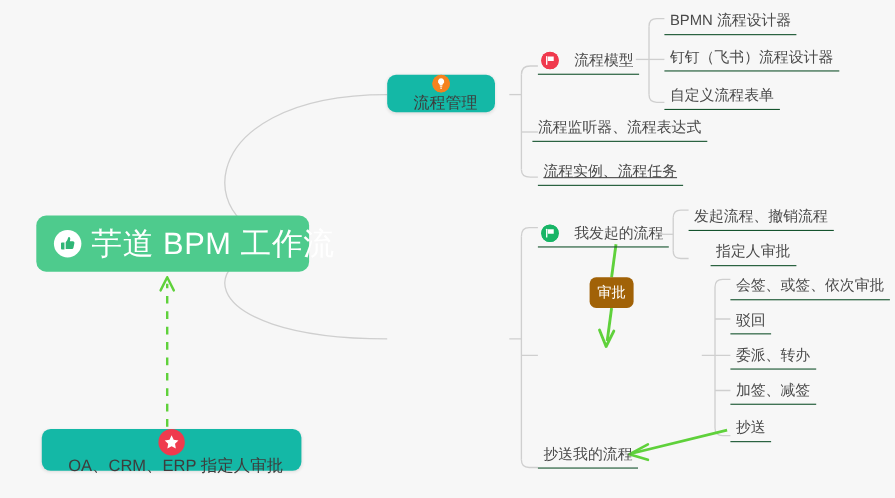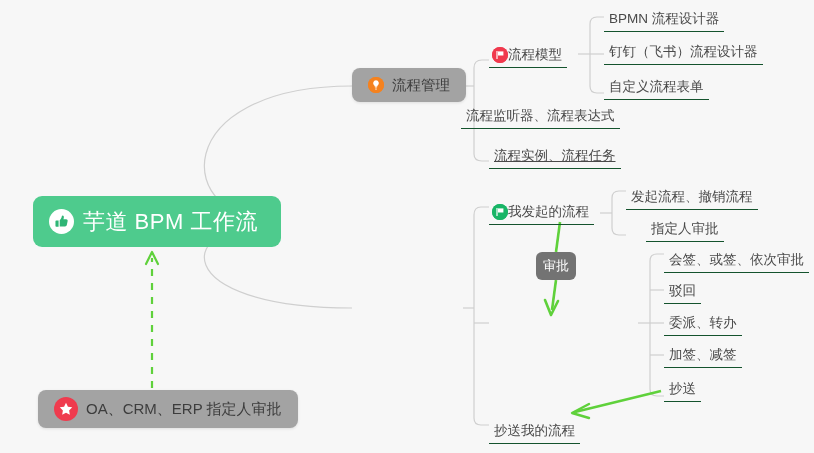--- a/index.html
+++ b/index.html
@@ -38,51 +38,52 @@
   
   .root {
     left: 33px;
     top: 196px;
     width: 248px;
     height: 51px;
     background: #4ECB8D;
     border-radius: 9px;
     padding: 0 16px;
     color: #ffffff;
-    font-size: 22px;
+    font-size: 28px;
     letter-spacing: 0.5px;
   }
   .root .label { margin-left: 9px; }
 
   
   .card {
-    background: #a3a3a3;
+    background: #14b8a6;
     border-radius: 8px;
     box-shadow: 0 1px 3px rgba(0,0,0,0.10);
     padding: 0 16px;
     height: 34px;
     font-size: 14.5px;
     color: #3d3d3d;
+    flex-direction: column;
   }
   .card .label { margin-left: 8px; }
 
   .n-flow-mgmt { left: 352px; top: 68px; }
   .n-approve-center { left: 352px; top: 290px; }
   .n-integration { left: 38px; top: 390px; height: 38px; font-size: 15px; }
 
   
   .leaf {
     font-size: 13.5px;
     color: #4a4a4a;
     height: 26px;
     padding: 0 5px;
     border-bottom: 1px solid #14532d;
   }
   .leaf.icon-leaf { padding-left: 3px; }
-  .leaf .label { margin-left: 0; }
+  .leaf .label { margin-left: 14px; }
 
   
   .ic {
     width: 16px; height: 16px;
     border-radius: 50%;
     display: inline-flex;
     align-items: center;
     justify-content: center;
     flex: none;
   }
@@ -99,21 +100,21 @@
     width: 25px; height: 25px;
   }
 
   
   .pill {
     position: absolute;
     left: 536px;
     top: 252px;
     width: 40px;
     height: 28px;
-    background: #737373;
+    background: #a16207;
     border-radius: 6px;
     color: #ffffff;
     font-size: 13px;
     display: flex;
     align-items: center;
     justify-content: center;
   }
 </style>
 </head>
 <body>
@@ -203,21 +204,21 @@
     <span class="ic ic-red">
       <svg width="16" height="16" viewBox="0 0 16 16">
         <circle cx="8" cy="8" r="8" fill="#F0394D"></circle>
         <rect x="4.4" y="4" width="1.2" height="8" rx="0.5" fill="#fff"></rect>
         <path d="M6 4.4h5.4v4.1H6z" fill="#fff"></path>
       </svg>
     </span>
     <span class="label">流程模型</span>
   </div>
 
-  <div class="node leaf" style="left:461px; top:103px;">
+  <div class="node leaf" style="left:484px; top:103px;">
     <span>流程监听器、流程表达式</span>
   </div>
 
   <div class="node leaf" style="left:489px; top:143px;text-decoration:underline;">
     <span>流程实例、流程任务</span>
   </div>
 
   <div class="node leaf" style="left:604px; top:6px;">
     <span>BPMN 流程设计器</span>
   </div>
@@ -235,21 +236,21 @@
       <svg width="16" height="16" viewBox="0 0 16 16">
         <circle cx="8" cy="8" r="8" fill="#18B566"></circle>
         <rect x="4.4" y="4" width="1.2" height="8" rx="0.5" fill="#fff"></rect>
         <path d="M6 4.4h5.4v4.1H6z" fill="#fff"></path>
       </svg>
     </span>
     <span class="label">我发起的流程</span>
   </div>
 
 
-  <div class="node leaf" style="left:489px; top:418px;">
+  <div class="node leaf" style="left:489px; top:400px;">
     <span>抄送我的流程</span>
   </div>
 
   <div class="node leaf" style="left:626px; top:184px;">
     <span>发起流程、撤销流程</span>
   </div>
 
   <div class="node leaf" style="left:646px; top:216px;">
     <span>指定人审批</span>
   </div>

